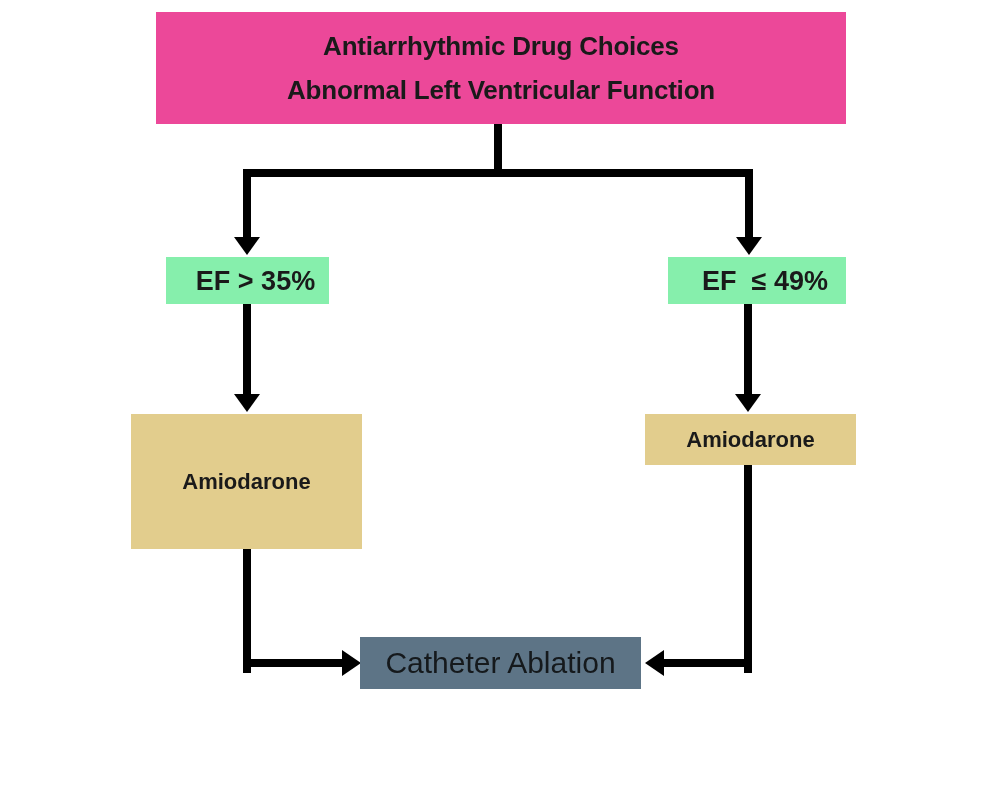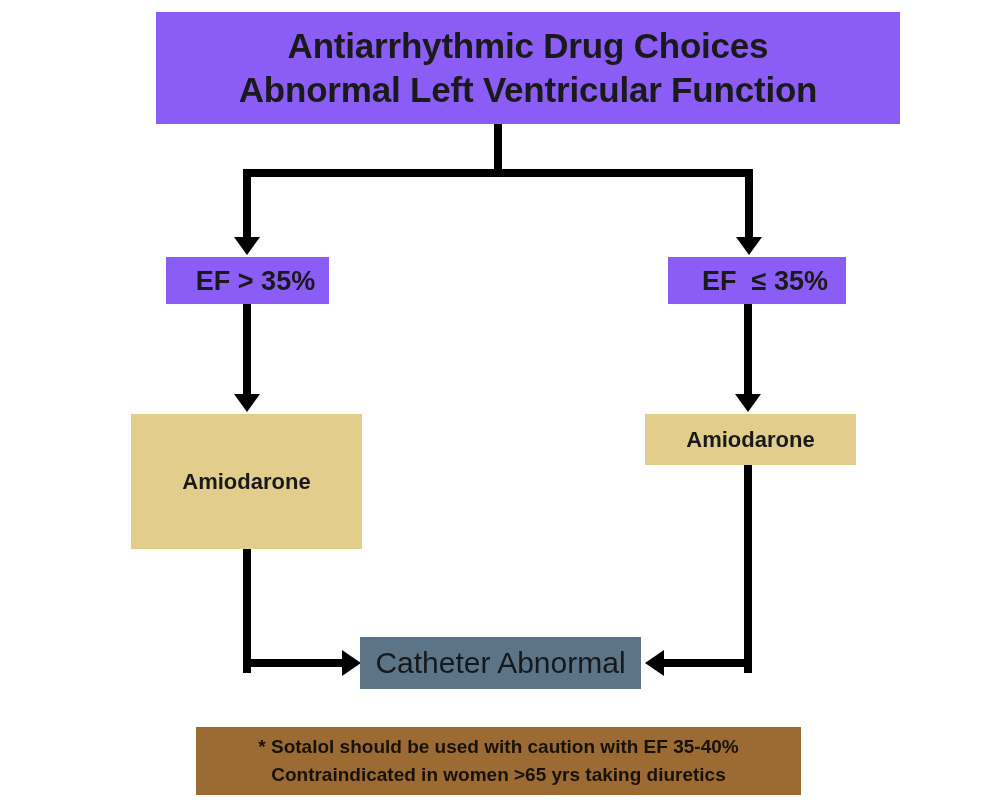--- a/index.html
+++ b/index.html
@@ -23,31 +23,31 @@
     align-items: center;
     justify-content: center;
     text-align: center;
     color: #1a1a1a;
     z-index: 3;
   }
   .box .line { display: block; white-space: pre; }
 
   
   #title-box {
-    left: 156px; top: 12px; width: 744px; height: 112px;
-    background: #8b5cf6;
+    left: 156px; top: 12px; width: 690px; height: 112px;
+    background: #ec4899;
     font-weight: bold;
-    font-size: 35px;
+    font-size: 26px;
     line-height: 44px;
     letter-spacing: -0.2px;
   }
 
   
   .ef-box {
-    background: #8b5cf6;
+    background: #86efac;
     font-weight: bold;
     font-size: 27px;
     line-height: 30px;
     padding-left: 16px;
   }
   #ef-high-box { left: 166px; top: 257px; width: 163px; height: 47px; }
   #ef-low-box  { left: 668px; top: 257px; width: 178px; height: 47px; }
 
   
   .drug-box {
@@ -123,21 +123,21 @@
   <div class="ln" style="left:243px; top:169px; width:8px; height:70px;"></div>
   <div class="arrow-down" style="left:234px; top:237px;"></div>
 
   <div class="ln" style="left:745px; top:169px; width:8px; height:70px;"></div>
   <div class="arrow-down" style="left:736px; top:237px;"></div>
 
   <div class="box ef-box" id="ef-high-box">
     <span class="line">EF &gt; 35%</span>
   </div>
   <div class="box ef-box" id="ef-low-box">
-    <span class="line">EF  ≤ 35%</span>
+    <span class="line">EF  ≤ 49%</span>
   </div>
 
   <div class="ln" style="left:243px; top:303px; width:8px; height:93px;"></div>
   <div class="arrow-down" style="left:234px; top:394px;"></div>
 
   <div class="ln" style="left:744px; top:303px; width:8px; height:93px;"></div>
   <div class="arrow-down" style="left:735px; top:394px;"></div>
 
   <div class="box drug-box" id="drug-left-box">
     <span class="line">Amiodarone</span>
@@ -148,21 +148,17 @@
 
   <div class="ln" style="left:243px; top:548px; width:8px; height:125px;"></div>
   <div class="ln" style="left:243px; top:659px; width:110px; height:8px;"></div>
   <div class="arrow-right" style="left:342px; top:650px;"></div>
 
   <div class="ln" style="left:744px; top:464px; width:8px; height:209px;"></div>
   <div class="ln" style="left:652px; top:659px; width:100px; height:8px;"></div>
   <div class="arrow-left" style="left:645px; top:650px;"></div>
 
   <div class="box" id="ablation-box">
-    <span class="line">Catheter Abnormal</span>
+    <span class="line">Catheter Ablation</span>
   </div>
 
-  <div class="box" id="footnote-box">
-    <span class="line">* Sotalol should be used with caution with EF 35-40%</span>
-    <span class="line">Contraindicated in women &gt;65 yrs taking diuretics</span>
-  </div>
 
 </div>
 
 </body></html>

